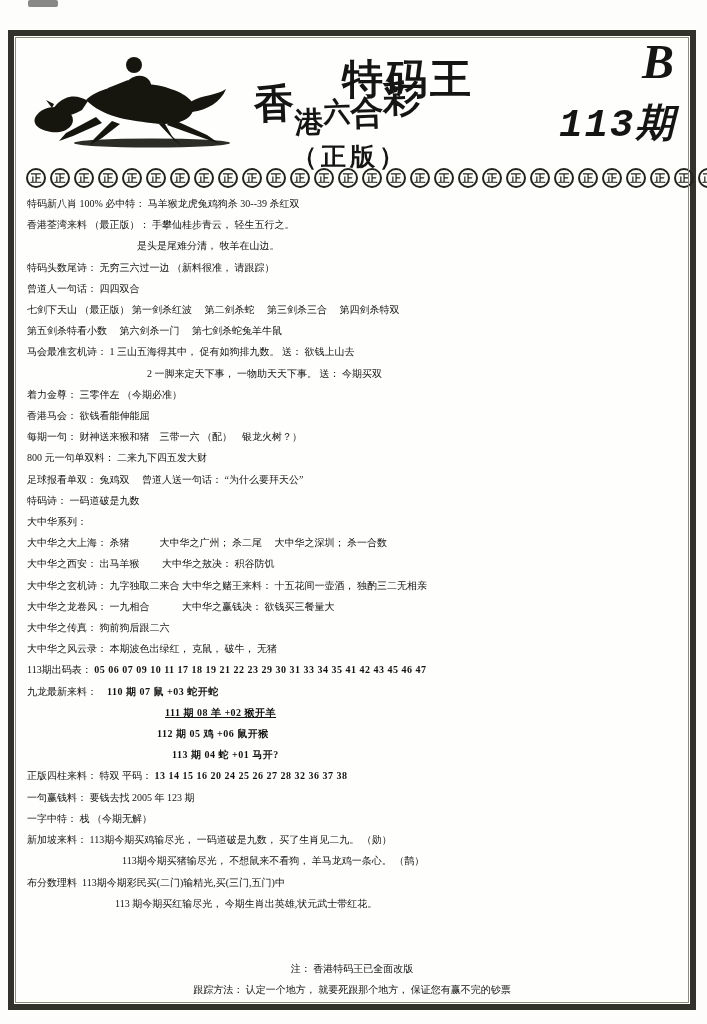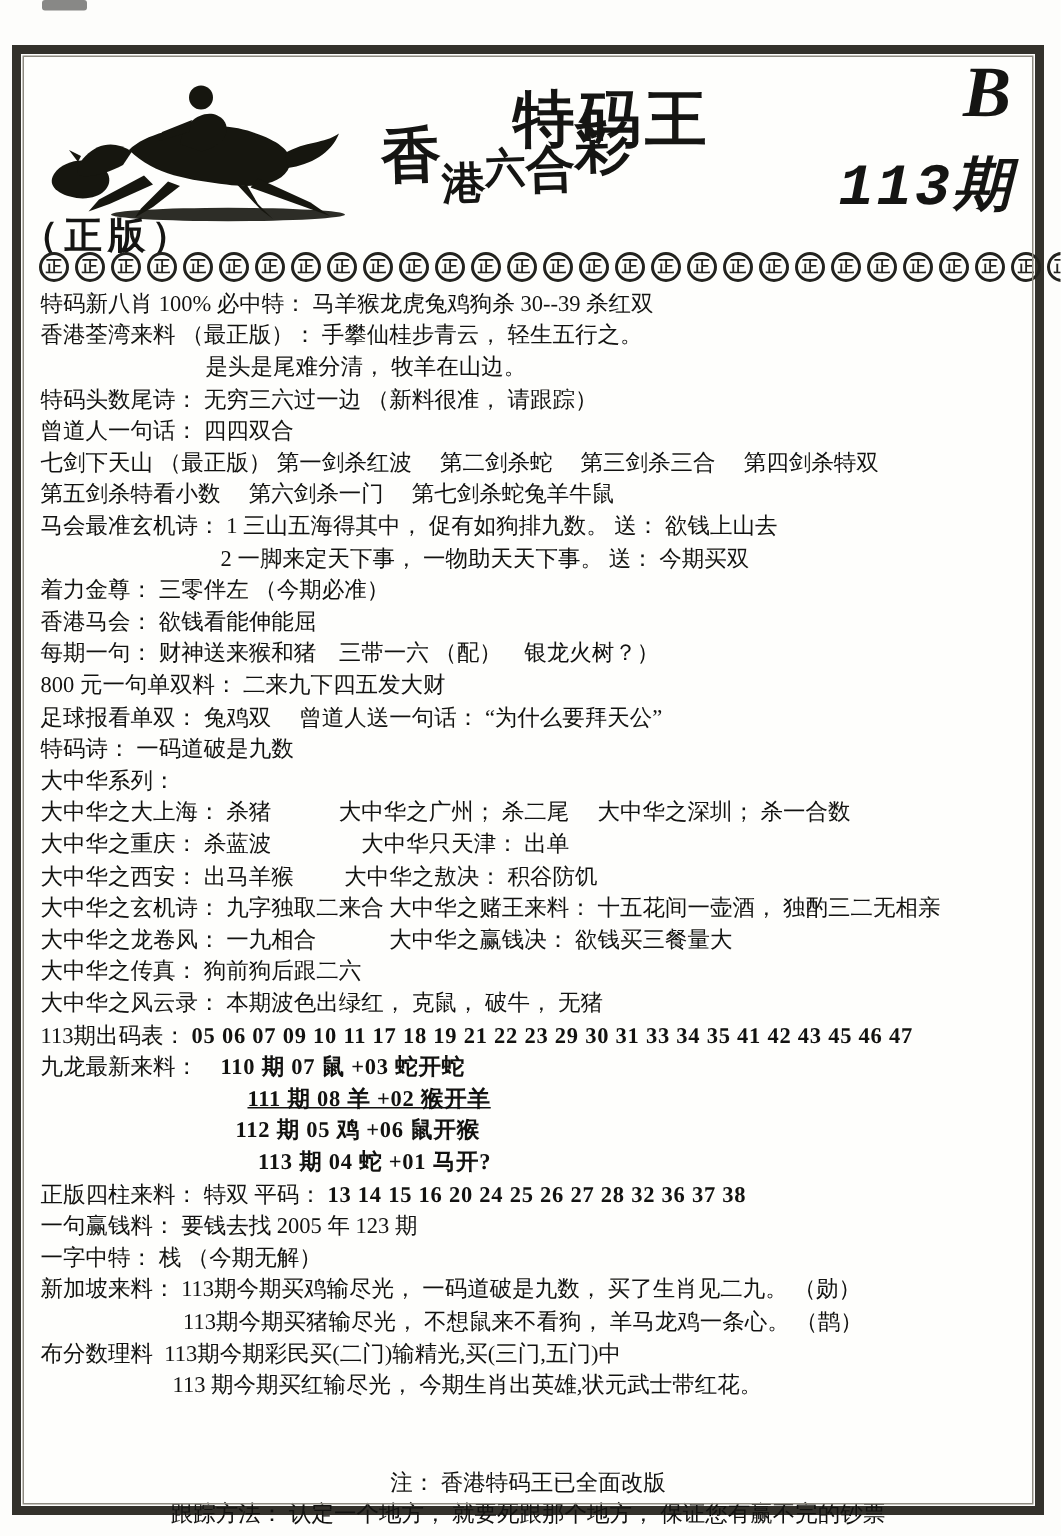--- a/index.html
+++ b/index.html
@@ -20,31 +20,31 @@
   .title-prefix{position:absolute;left:240px;top:38px;white-space:nowrap;font-weight:700;transform:rotate(-2deg);}
   .title-prefix span{display:inline-block;}
   .tp0{font-size:40px;transform:translateY(0);}
   .tp1{font-size:29px;transform:translateY(16px);}
   .tp2{font-size:27px;transform:translateY(6px);}
   .tp3{font-size:33px;transform:translateY(10px);}
   .tp4{font-size:37px;transform:translateY(-2px);}
   .title-main{position:absolute;left:328px;top:16px;font-size:41px;font-weight:700;letter-spacing:3px;white-space:nowrap;}
   .corner-letter{position:absolute;right:16px;top:-2px;font-size:48px;font-style:italic;font-weight:600;}
   .issue-number{position:absolute;left:545px;top:60px;font-size:39px;font-weight:700;font-style:italic;letter-spacing:2px;white-space:nowrap;font-family:Liberation Mono, monospace;}
-  .edition{position:absolute;left:0;top:104px;width:672px;font-size:25px;font-weight:700;letter-spacing:4px;}
+  .edition{position:absolute;left:0;top:104px;width:672px;text-align:center;font-size:25px;font-weight:700;letter-spacing:4px;}
   
   .seal-row{position:absolute;left:12px;top:132px;width:652px;white-space:nowrap;}
   .seal{
     display:inline-block;width:16px;height:16px;margin-right:4px;
     border:2px solid #23231f;border-radius:50%;
     font-size:11px;line-height:16px;text-align:center;font-weight:700;color:#23231f;
   }
   
   .content{position:absolute;left:0;top:157px;width:100%;padding:0 13px;box-sizing:border-box;}
-  .line{line-height:21.2px;font-size:15px;white-space:pre-wrap;color:#121210;}
+  .line{line-height:21.2px;font-size:10px;white-space:pre-wrap;color:#121210;}
   .num-bold{font-weight:700;letter-spacing:.5px;}
   .section{margin:0;}
 </style>
 </head>
 <body>
 
 <div class="page">
   <div class="smudge"></div>
 
   <div class="frame">
@@ -89,21 +89,20 @@
           <div class="line"><span>着力金尊： 三零伴左 （今期必准）</span></div>
           <div class="line"><span>香港马会： 欲钱看能伸能屈</span></div>
           <div class="line"><span>每期一句： 财神送来猴和猪　三带一六 （配）　银龙火树？）</span></div>
           <div class="line"><span>800 元一句单双料： 二来九下四五发大财</span></div>
           <div class="line"><span>足球报看单双： 兔鸡双　 曾道人送一句话： “为什么要拜天公”</span></div>
           <div class="line"><span>特码诗： 一码道破是九数</span></div>
         </div>
         <div class="section">
           <div class="line"><span>大中华系列：</span></div>
           <div class="line"><span>大中华之大上海： 杀猪　　　大中华之广州； 杀二尾　 大中华之深圳； 杀一合数</span></div>
-          <div class="line"><span>大中华之重庆： 杀蓝波　　　　大中华只天津： 出单</span></div>
           <div class="line"><span>大中华之西安： 出马羊猴　　 大中华之敖决： 积谷防饥</span></div>
           <div class="line"><span>大中华之玄机诗： 九字独取二来合 大中华之赌王来料： 十五花间一壶酒， 独酌三二无相亲</span></div>
           <div class="line"><span>大中华之龙卷风： 一九相合　　　 大中华之赢钱决： 欲钱买三餐量大</span></div>
           <div class="line"><span>大中华之传真： 狗前狗后跟二六</span></div>
           <div class="line"><span>大中华之风云录： 本期波色出绿红， 克鼠， 破牛， 无猪</span></div>
           <div class="line"><span>113期出码表： </span><span class="num-bold">05 06 07 09 10 11 17 18 19 21 22 23 29 30 31 33 34 35 41 42 43 45 46 47</span></div>
         </div>
         <div class="section">
           <div class="line"><span>九龙最新来料：　</span><span class="num-bold">110 期 07 鼠 +03 蛇开蛇</span></div>
           <div class="line" style="padding-left: 138px; text-decoration: underline;"><span class="num-bold">111 期 08 羊 +02 猴开羊</span></div>

